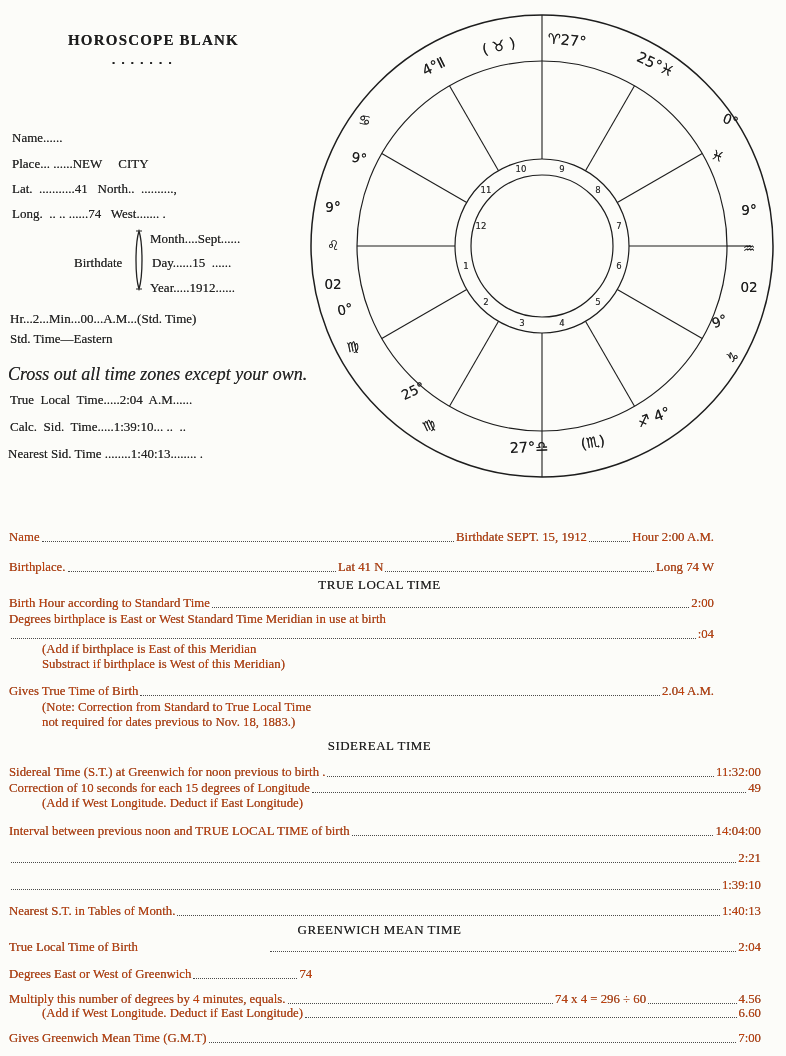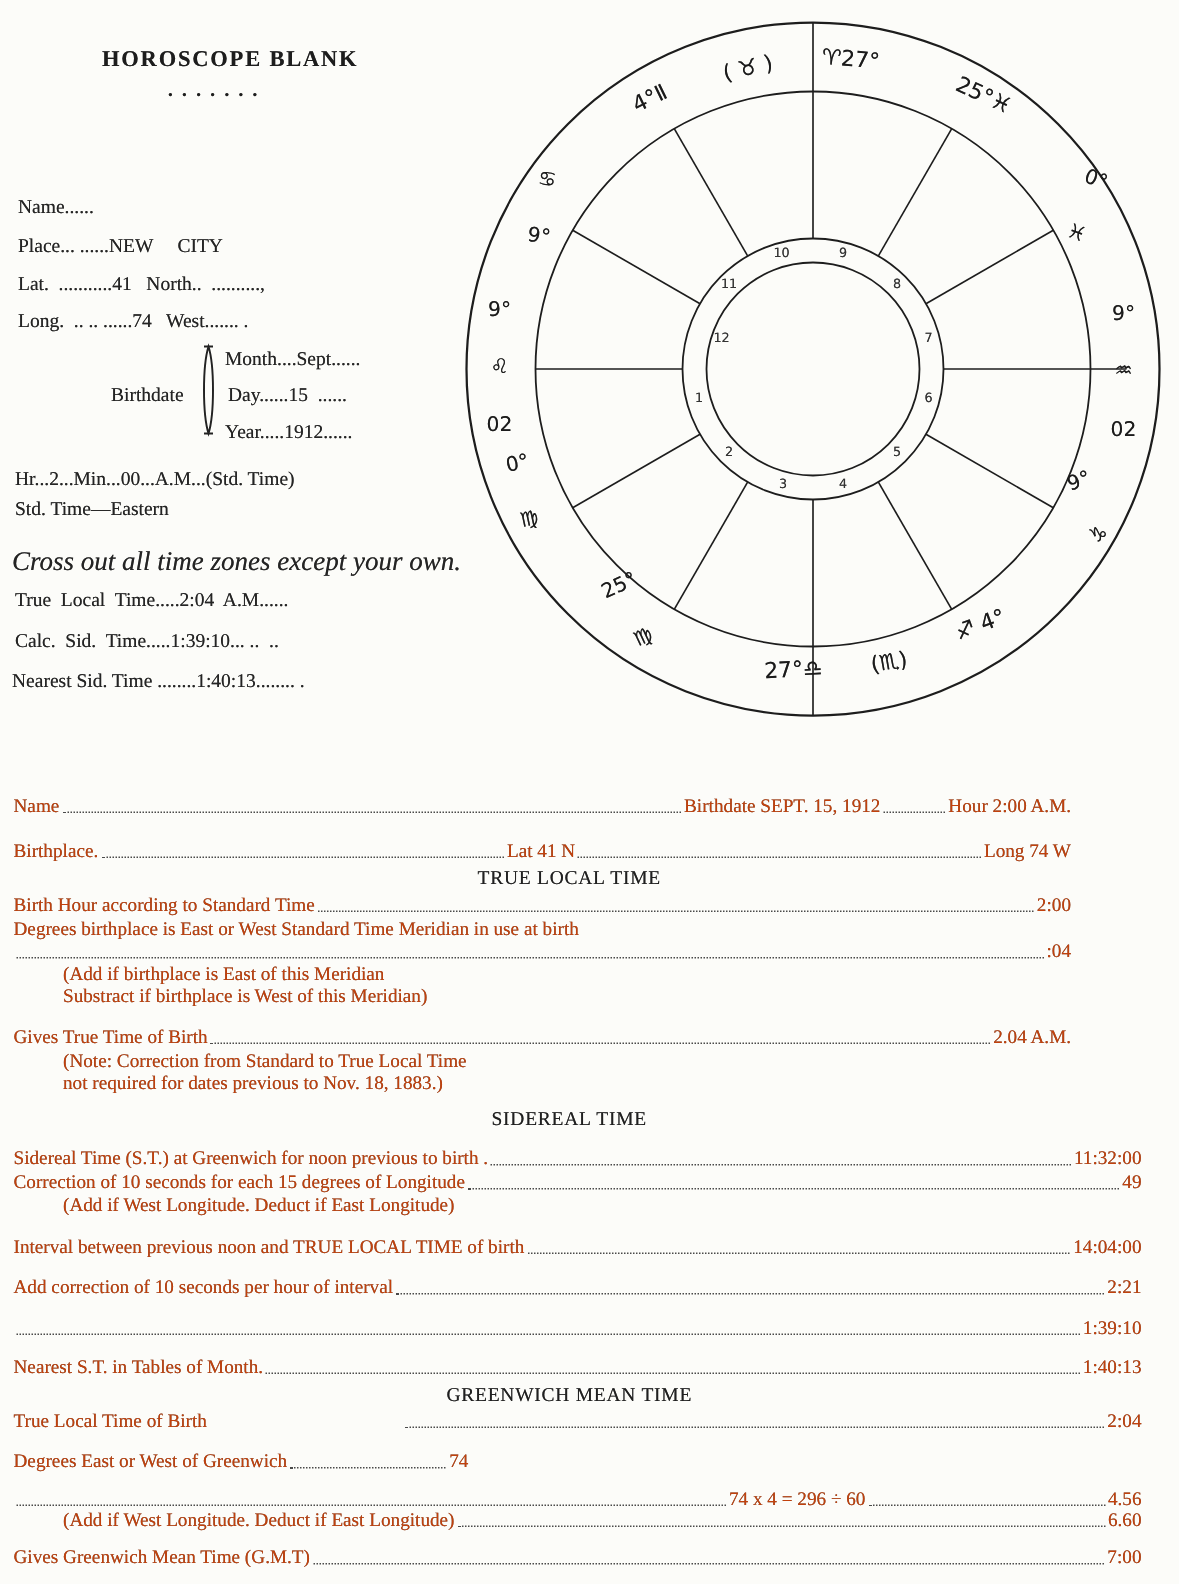--- a/index.html
+++ b/index.html
@@ -207,21 +207,20 @@
   </div>
   <div class="ws-row indent noval" style="top:796px;">
     <span class="lbl">(Add if West Longitude. Deduct if East Longitude)</span>
   </div>
   <div class="ws-row w2" style="top:824px;justify-content:flex-end;">
     <span class="lbl">Interval between previous noon and TRUE LOCAL TIME of birth</span>
     <span class="lead"></span>
     <span class="val">14:04:00</span>
   </div>
   <div class="ws-row w2" style="top:851px;">
-    <span class="lbl">Add correction of 10 seconds per hour of interval</span>
     <span class="lead"></span>
     <span class="val">2:21</span>
   </div>
   <div class="ws-row w2" style="top:878px;">
     <span class="lead"></span>
     <span class="val">1:39:10</span>
   </div>
   <div class="ws-row w2" style="top:904px;">
     <span class="lbl">Nearest S.T. in Tables of Month.</span>
     <span class="lead"></span>
@@ -233,20 +232,21 @@
     <span class="lbl">True Local Time of Birth</span>
     <span class="lead gap"></span>
     <span class="val">2:04</span>
   </div>
   <div class="ws-row noval" style="top:967px;">
     <span class="lbl">Degrees East or West of Greenwich</span>
     <span class="lead fix"></span>
     <span class="val">74</span>
   </div>
   <div class="ws-row w2" style="top:992px;">
+    <span class="lbl">Multiply this number of degrees by 4 minutes, equals.</span>
     <span class="lead f3"></span>
     <span class="mid">74 x 4 =  296 ÷ 60</span>
     <span class="lead f1"></span>
     <span class="val">4.56</span>
   </div>
   <div class="ws-row indent w2" style="top:1006px;">
     <span class="lbl">(Add if West Longitude. Deduct if East Longitude)</span>
     <span class="lead"></span>
     <span class="val">6.60</span>
   </div>

